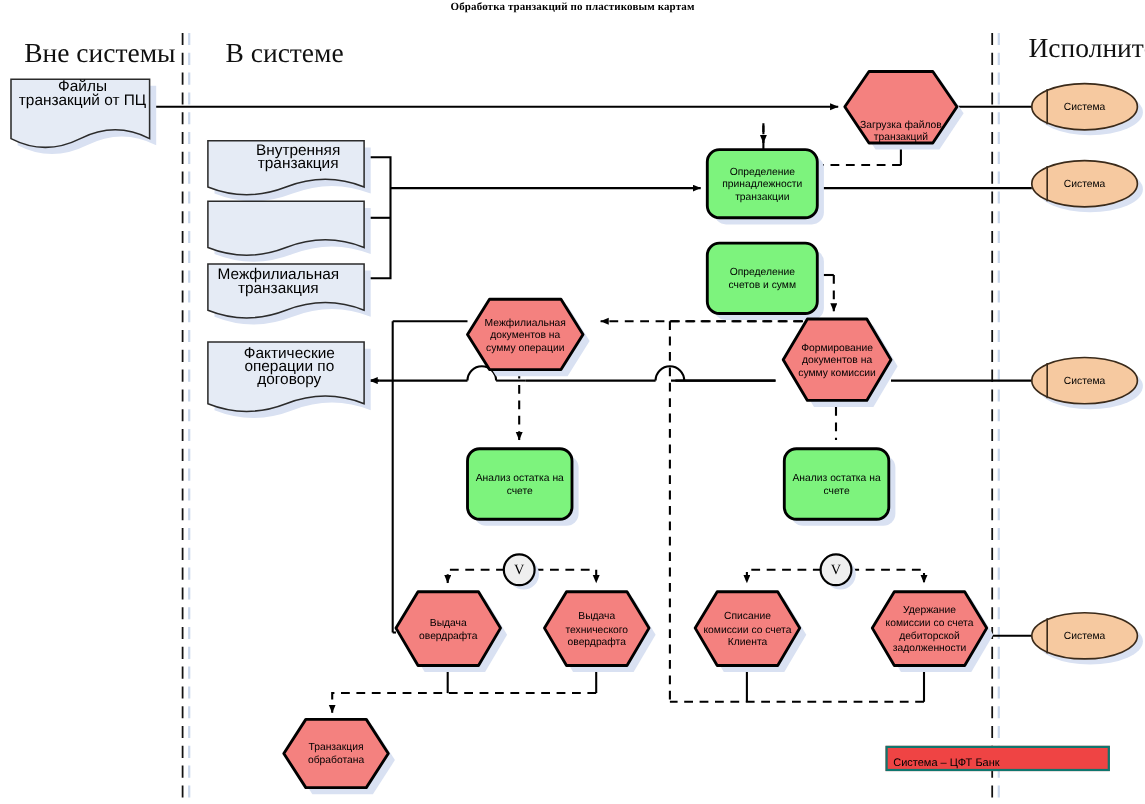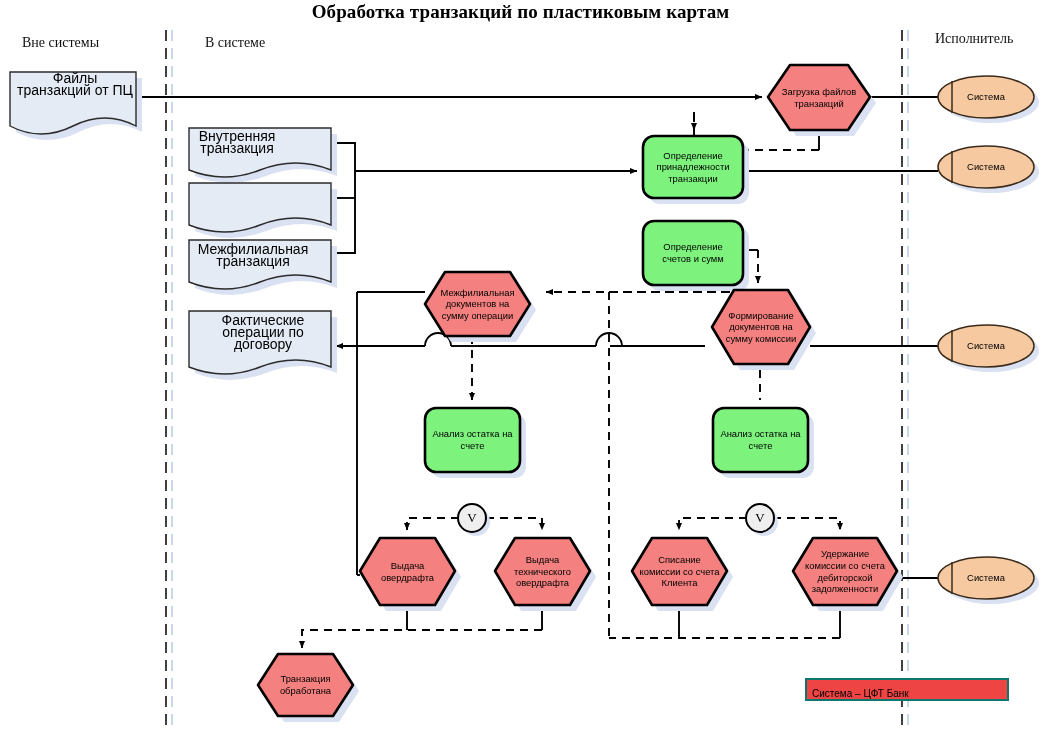--- a/index.html
+++ b/index.html
@@ -2,25 +2,25 @@
 <html><head>
 <meta charset="utf-8">
 <style>
   html,body{margin:0;padding:0;background:#ffffff;}
   body{width:1041px;height:731px;overflow:hidden;font-family:"Liberation Sans",sans-serif;}
   #canvas{position:relative;width:1041px;height:731px;}
   svg.layer{position:absolute;left:0;top:0;width:1041px;height:731px;}
 
   .title{
     position:absolute;left:0;top:1px;width:1041px;text-align:center;
-    font-family:"Liberation Serif",serif;font-weight:bold;font-size:19px;color:#000;
+    font-family:"Liberation Serif",serif;font-weight:bold;font-size:10px;color:#000;
     letter-spacing:0.1px;
   }
   .lane-head{
-    position:absolute;font-family:"Liberation Serif",serif;font-size:14px;color:#111;
+    position:absolute;font-family:"Liberation Serif",serif;font-size:25px;color:#111;
     white-space:nowrap;
   }
 
   
   .nd{position:absolute;display:flex;align-items:center;justify-content:center;text-align:center;}
   .nd .lbl{position:relative;z-index:3;font-size:9.4px;line-height:11.6px;color:#000;padding:0 5px;}
 
   .doc .lbl{font-size:14px;line-height:12px;color:#000;padding:0 0 0 4px;align-self:flex-start;}
   .doc{display:block;}
 
@@ -209,31 +209,31 @@
 
     <g>
       <circle cx="472" cy="518" r="14" fill="#EFEFEF" stroke="#000" stroke-width="2"></circle>
       <circle cx="760" cy="518" r="14" fill="#EFEFEF" stroke="#000" stroke-width="2"></circle>
     </g>
   </svg>
 
   <div class="nd doc" style="left:12px;top:72px;width:122px;height:40px;">
     <div class="lbl">Файлы транзакций от ПЦ</div>
   </div>
-  <div class="nd doc" style="left:174px;top:130px;width:122px;height:30px;">
+  <div class="nd doc" style="left:208px;top:130px;width:122px;height:30px;">
     <div class="lbl">Внутренняя транзакция</div>
   </div>
   <div class="nd doc" style="left:191px;top:243px;width:120px;height:32px;">
     <div class="lbl">Межфилиальная транзакция</div>
   </div>
   <div class="nd doc" style="left:191px;top:314px;width:140px;height:32px;">
     <div class="lbl">Фактические операции по договору</div>
   </div>
 
-  <div class="nd" style="left:770px;top:65px;width:98px;height:65px;">
+  <div class="nd" style="left:770px;top:65px;width:98px;height:65px;align-items:flex-end;">
     <div class="lbl">Загрузка файлов транзакций</div>
   </div>
   <div class="nd" style="left:427px;top:272px;width:101px;height:64px;">
     <div class="lbl">Межфилиальная документов на сумму операции</div>
   </div>
   <div class="nd" style="left:714px;top:290px;width:94px;height:74px;">
     <div class="lbl">Формирование документов на сумму комиссии</div>
   </div>
   <div class="nd" style="left:362px;top:538px;width:91px;height:67px;">
     <div class="lbl">Выдача овердрафта</div>

